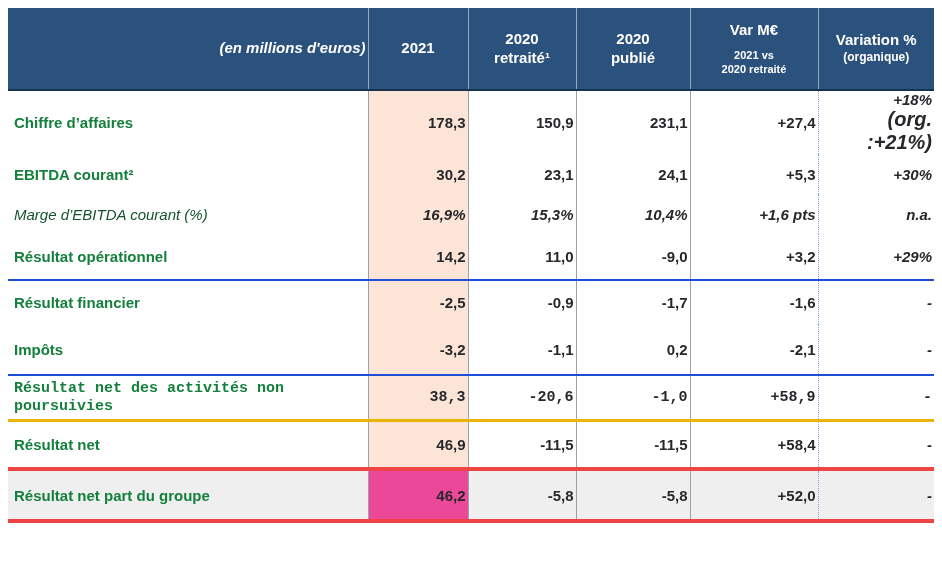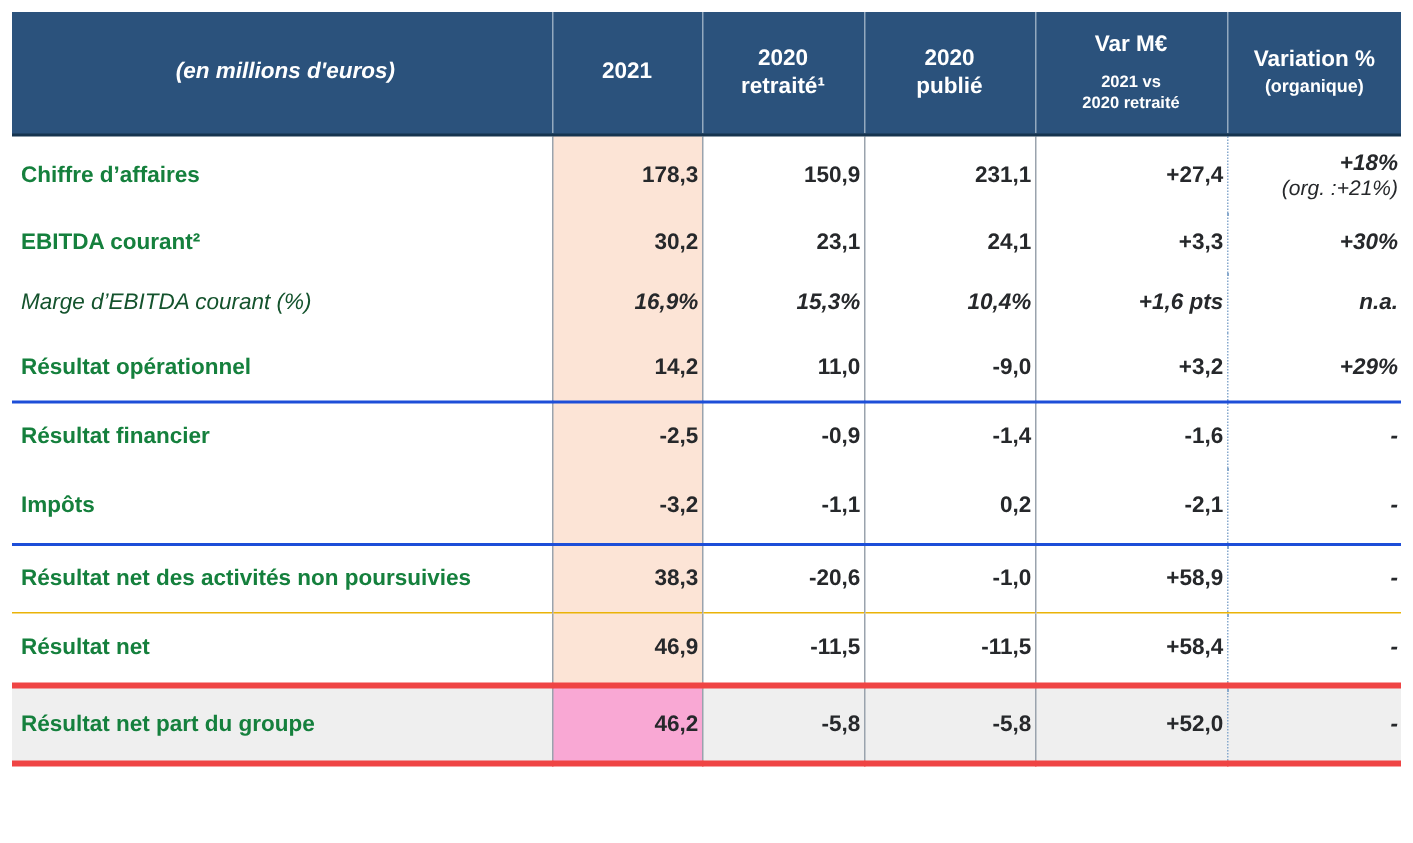--- a/index.html
+++ b/index.html
@@ -29,21 +29,21 @@
     color: #ffffff;
     font-weight: bold;
     font-size: 15px;
     text-align: center;
     vertical-align: middle;
     padding: 0 2px;
     line-height: 1.25;
   }
   thead th + th { border-left: 1px solid #93a9bf; }
   thead th.lbl-h {
-    text-align: center;
+    text-align: right;
     font-style: italic;
     padding-left: 7px;
     font-size: 15px;
   }
   thead th .sub  { font-size: 11px; font-weight: bold; line-height: 1.3; }
   thead th .sub2 { font-size: 12px; font-weight: bold; line-height: 1.3; }
   thead th .main { margin-bottom: 8px; }
   
   tbody td {
     font-size: 15px;
@@ -58,28 +58,28 @@
   tbody td.lbl {
     text-align: left;
     padding-left: 6px;
     color: #15803d;
   }
   tbody td.c2021 { background: #fce4d6; }
   tbody td.varcol {
     border-left: 1px dotted #87a9cd;
     font-style: italic;
   }
-  tbody td .sub { font-size: 14px; font-weight: normal; font-style: italic; }
+  tbody td .sub { font-size: 20px; font-weight: bold; font-style: italic; }
   tr.italic-row td { font-style: italic; }
   tr.italic-row td.lbl { font-weight: normal; color: #14532d; }
   tr.gray-row td { background: #efefef; }
-  tr.gray-row td.c2021 { background: #f9a8d4; margin-top: 34px; }
+  tr.gray-row td.c2021 { background: #ec4899; margin-top: 34px; }
   
   tr.sep-steel { border-bottom: 2px solid #1d4ed8; }
-  tr.sep-blue  { border-bottom: 1px solid #eab308; }
+  tr.sep-blue  { border-bottom: 3px solid #eab308; font-family: Liberation Mono, monospace; }
   tr.sep-dark  { border-bottom: 4px solid #ef4444; }
   
   .h52 { height: 52px; } .h40 { height: 40px; } .h42 { height: 42px; }
   .h46 { height: 46px; } .h44 { height: 44px; margin-top: 38px; } .h51 { height: 51px; }
   .h45 { height: 45px; } .h49 { height: 49px; }
 </style>
 </head>
 <body>
 
 <div class="page">
@@ -127,21 +127,21 @@
         <td class="varcol">
           <div>+18%</div>
           <div class="sub">(org. :+21%)</div>
         </td>
       </tr>
       <tr class="h40">
         <td class="lbl">EBITDA courant²</td>
         <td class="c2021">30,2</td>
         <td>23,1</td>
         <td>24,1</td>
-        <td>+3,3</td>
+        <td>+5,3</td>
         <td class="varcol">+30%</td>
       </tr>
       <tr class="h40 italic-row">
         <td class="lbl">Marge d’EBITDA courant (%)</td>
         <td class="c2021">16,9%</td>
         <td>15,3%</td>
         <td>10,4%</td>
         <td>+1,6 pts</td>
         <td class="varcol">n.a.</td>
       </tr>
@@ -150,21 +150,21 @@
         <td class="c2021">14,2</td>
         <td>11,0</td>
         <td>-9,0</td>
         <td>+3,2</td>
         <td class="varcol">+29%</td>
       </tr>
       <tr class="h44">
         <td class="lbl">Résultat financier</td>
         <td class="c2021">-2,5</td>
         <td>-0,9</td>
-        <td>-1,4</td>
+        <td>-1,7</td>
         <td>-1,6</td>
         <td class="varcol">-</td>
       </tr>
       <tr class="h51 sep-steel">
         <td class="lbl">Impôts</td>
         <td class="c2021">-3,2</td>
         <td>-1,1</td>
         <td>0,2</td>
         <td>-2,1</td>
         <td class="varcol">-</td>

